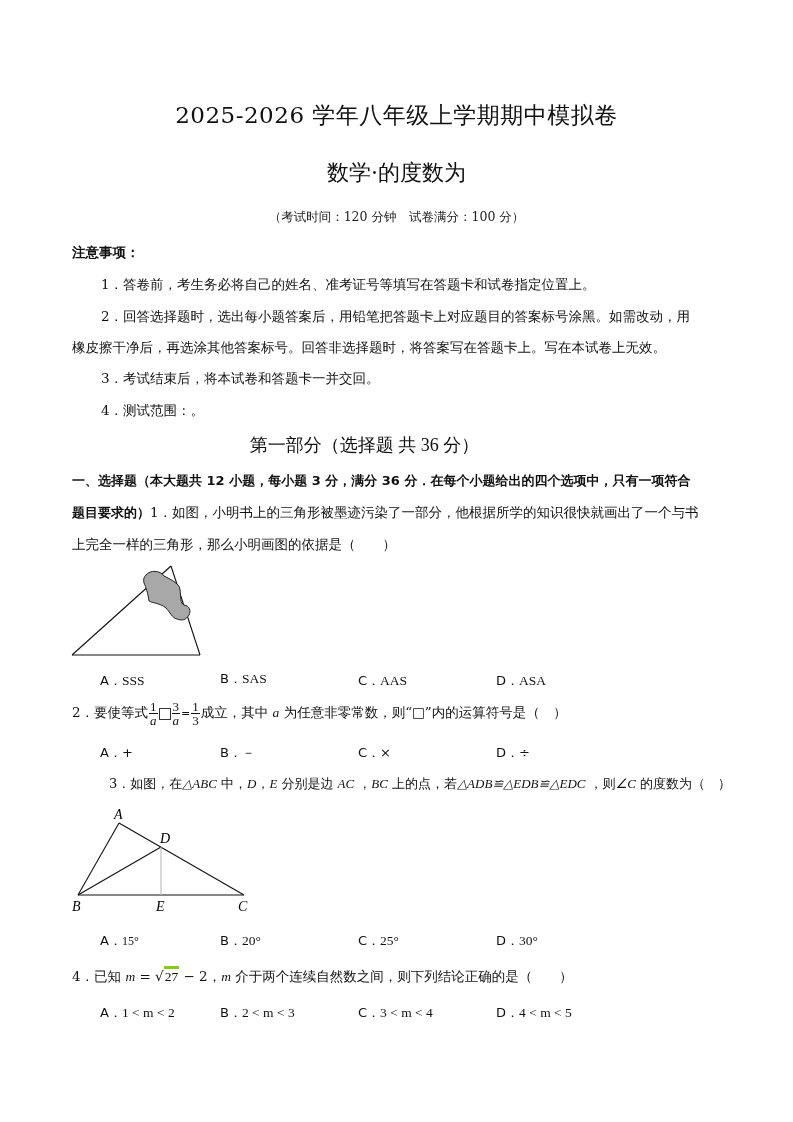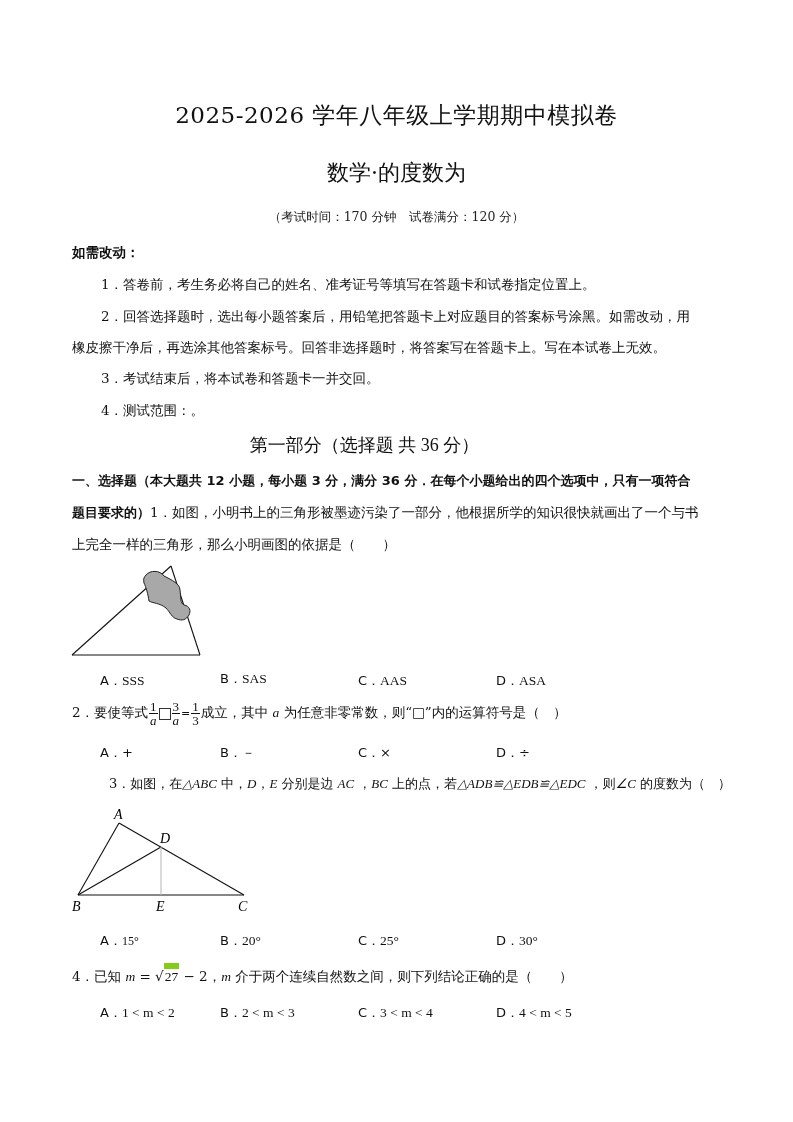--- a/index.html
+++ b/index.html
@@ -15,32 +15,32 @@
   .flush { left: 72px; }
   .section { left: 0; width: 729px; text-align: center; top: 433px; font-size: 18px; font-family: Liberation Serif, serif; }
   .bold { font-weight: bold; font-family: "DejaVu Sans", sans-serif; }
   .opt { font-size: 13px; font-family: "DejaVu Sans", sans-serif; margin-left: 8px; }
   .optval { font-family: "Liberation Serif", serif; font-size: 13.5px; }
   .frac { display: inline-block; vertical-align: middle; text-align: center; font-family: "Liberation Serif", serif; line-height: 1; margin: 0 1px; }
   .frac .num { display: block; font-size: 13px; border-bottom: 1px solid #111; padding: 0 1px; }
   .frac .den { display: block; font-size: 13px; font-style: italic; }
   .box { display: inline-block; width: 10px; height: 10px; border: 1px solid #333; vertical-align: middle; }
   .it { font-style: italic; font-family: "Liberation Serif", serif; }
-  .sqrt { border-top: 6px solid #84cc16; padding: 0 1px; font-family: "Liberation Serif", serif; }
+  .sqrt { border-top: 3px solid #84cc16; padding: 0 1px; font-family: "Liberation Serif", serif; }
   svg { position: absolute; overflow: visible; }
   .lbl { font-family: "Liberation Serif", serif; font-style: italic; font-size: 14px; }
 </style>
 </head>
 <body>
 
 <div class="abs title">2025-2026 学年八年级上学期期中模拟卷</div>
 <div class="abs subtitle">数学·的度数为</div>
-<div class="abs meta">（考试时间：170 分钟　试卷满分：120 分）</div>
+<div class="abs meta">（考试时间：120 分钟　试卷满分：100 分）</div>
 
-<div class="abs notice-h">如需改动：</div>
+<div class="abs notice-h">注意事项：</div>
 <div class="abs line indent" style="top:276px">1．答卷前，考生务必将自己的姓名、准考证号等填写在答题卡和试卷指定位置上。</div>
 <div class="abs line indent" style="top:308px">2．回答选择题时，选出每小题答案后，用铅笔把答题卡上对应题目的答案标号涂黑。如需改动，用</div>
 <div class="abs line flush" style="top:339px">橡皮擦干净后，再选涂其他答案标号。回答非选择题时，将答案写在答题卡上。写在本试卷上无效。</div>
 <div class="abs line indent" style="top:370px">3．考试结束后，将本试卷和答题卡一并交回。</div>
 <div class="abs line indent" style="top:402px">4．测试范围：。</div>
 
 <div class="abs section">第一部分（选择题  共 36 分）</div>
 <div class="abs line flush bold" style="top:472px; font-size:13px;">一、选择题（本大题共 12 小题，每小题 3 分，满分 36 分．在每个小题给出的四个选项中，只有一项符合</div>
 <div class="abs line flush" style="top:504px">
   <span class="bold" style="font-size:13px">题目要求的）</span><span>1．如图，小明书上的三角形被墨迹污染了一部分，他根据所学的知识很快就画出了一个与书</span>

